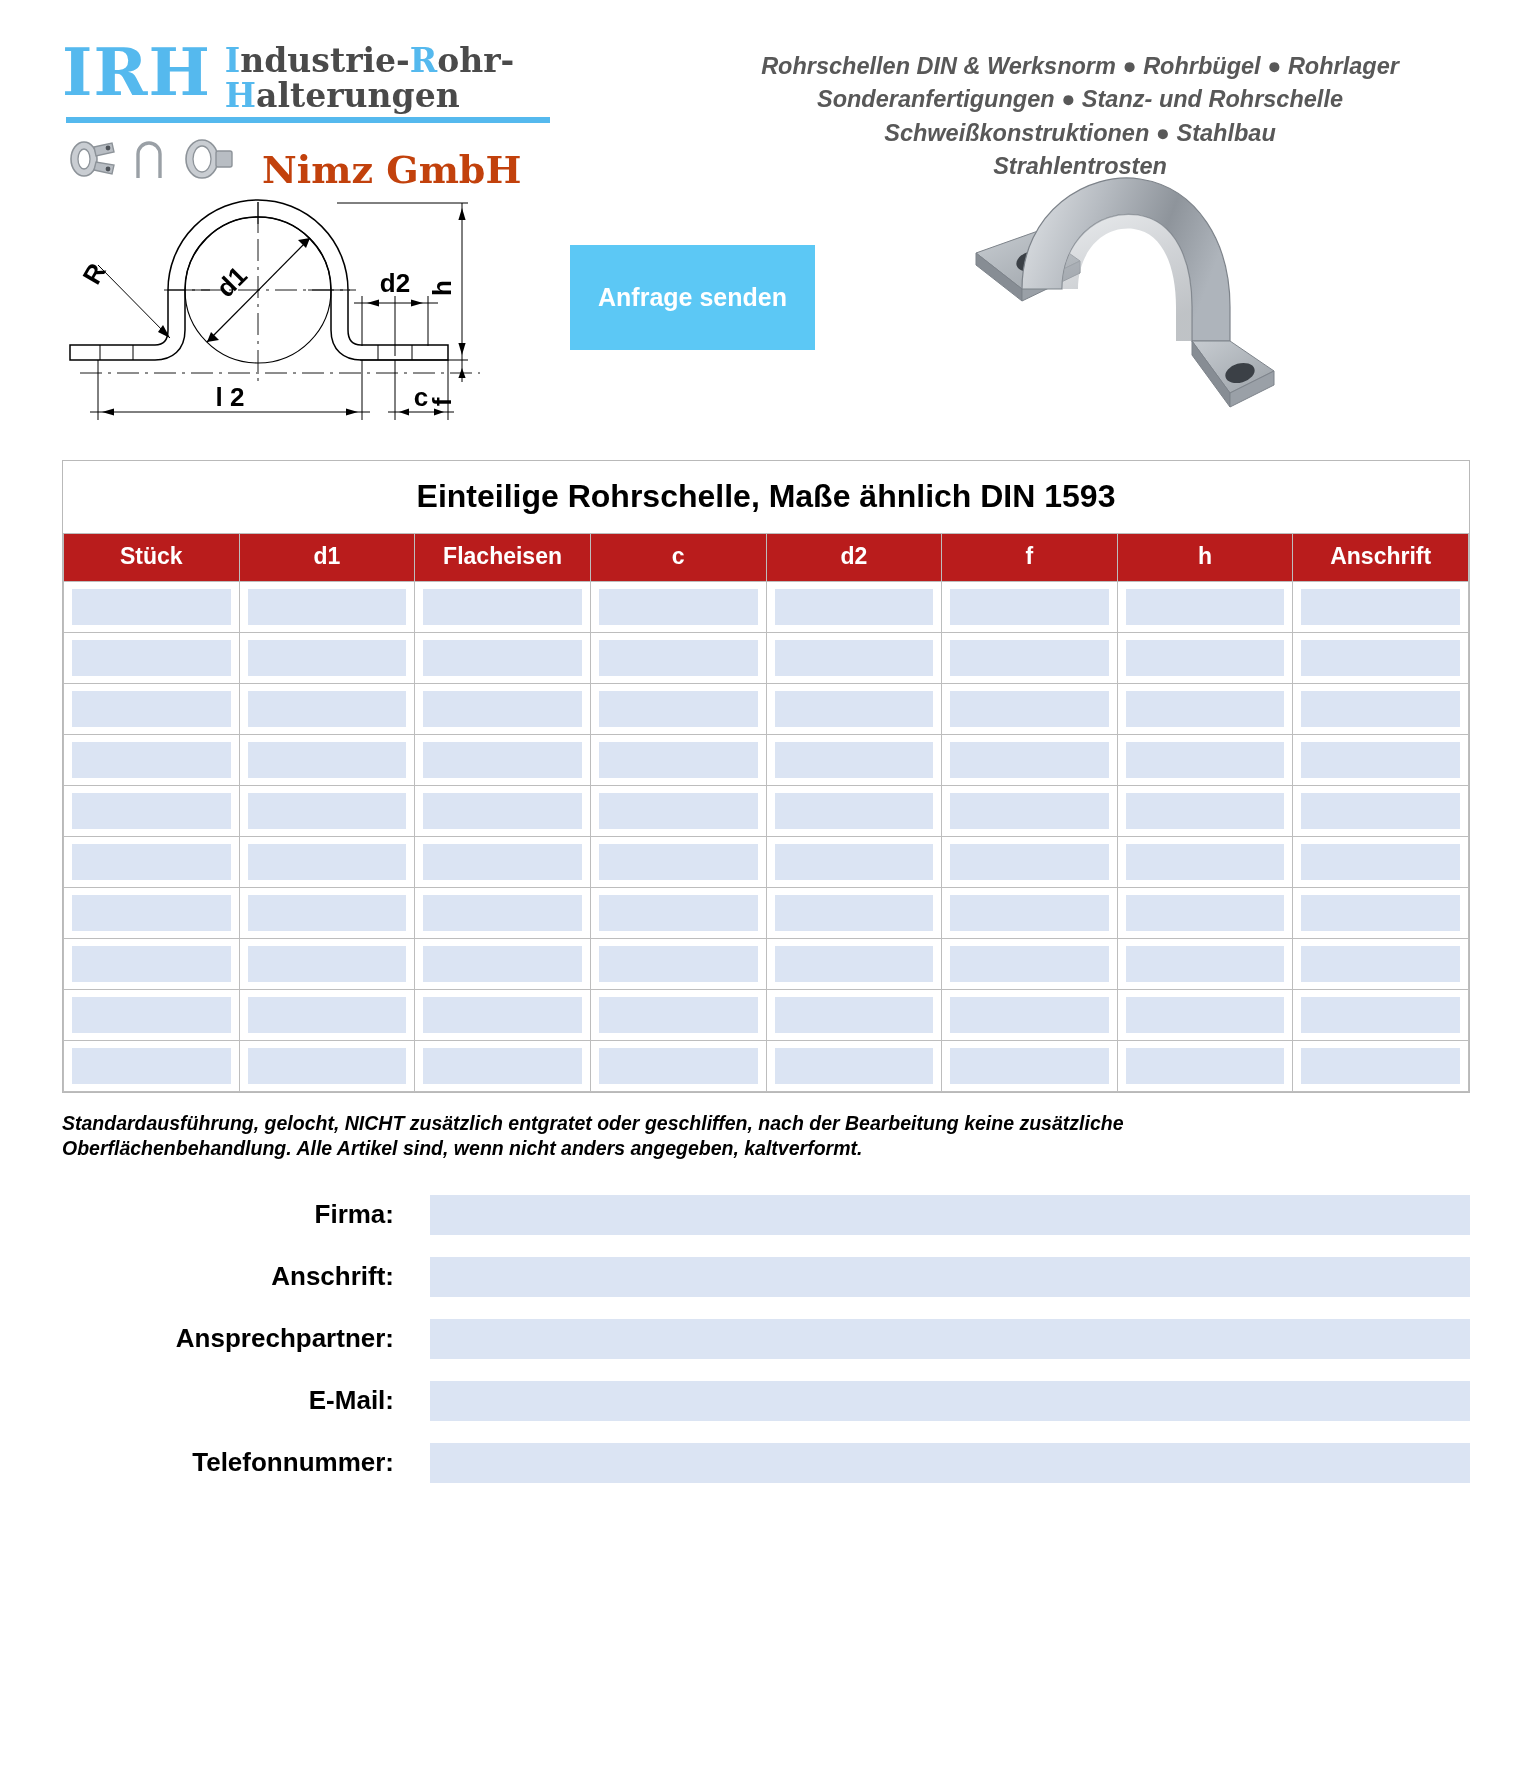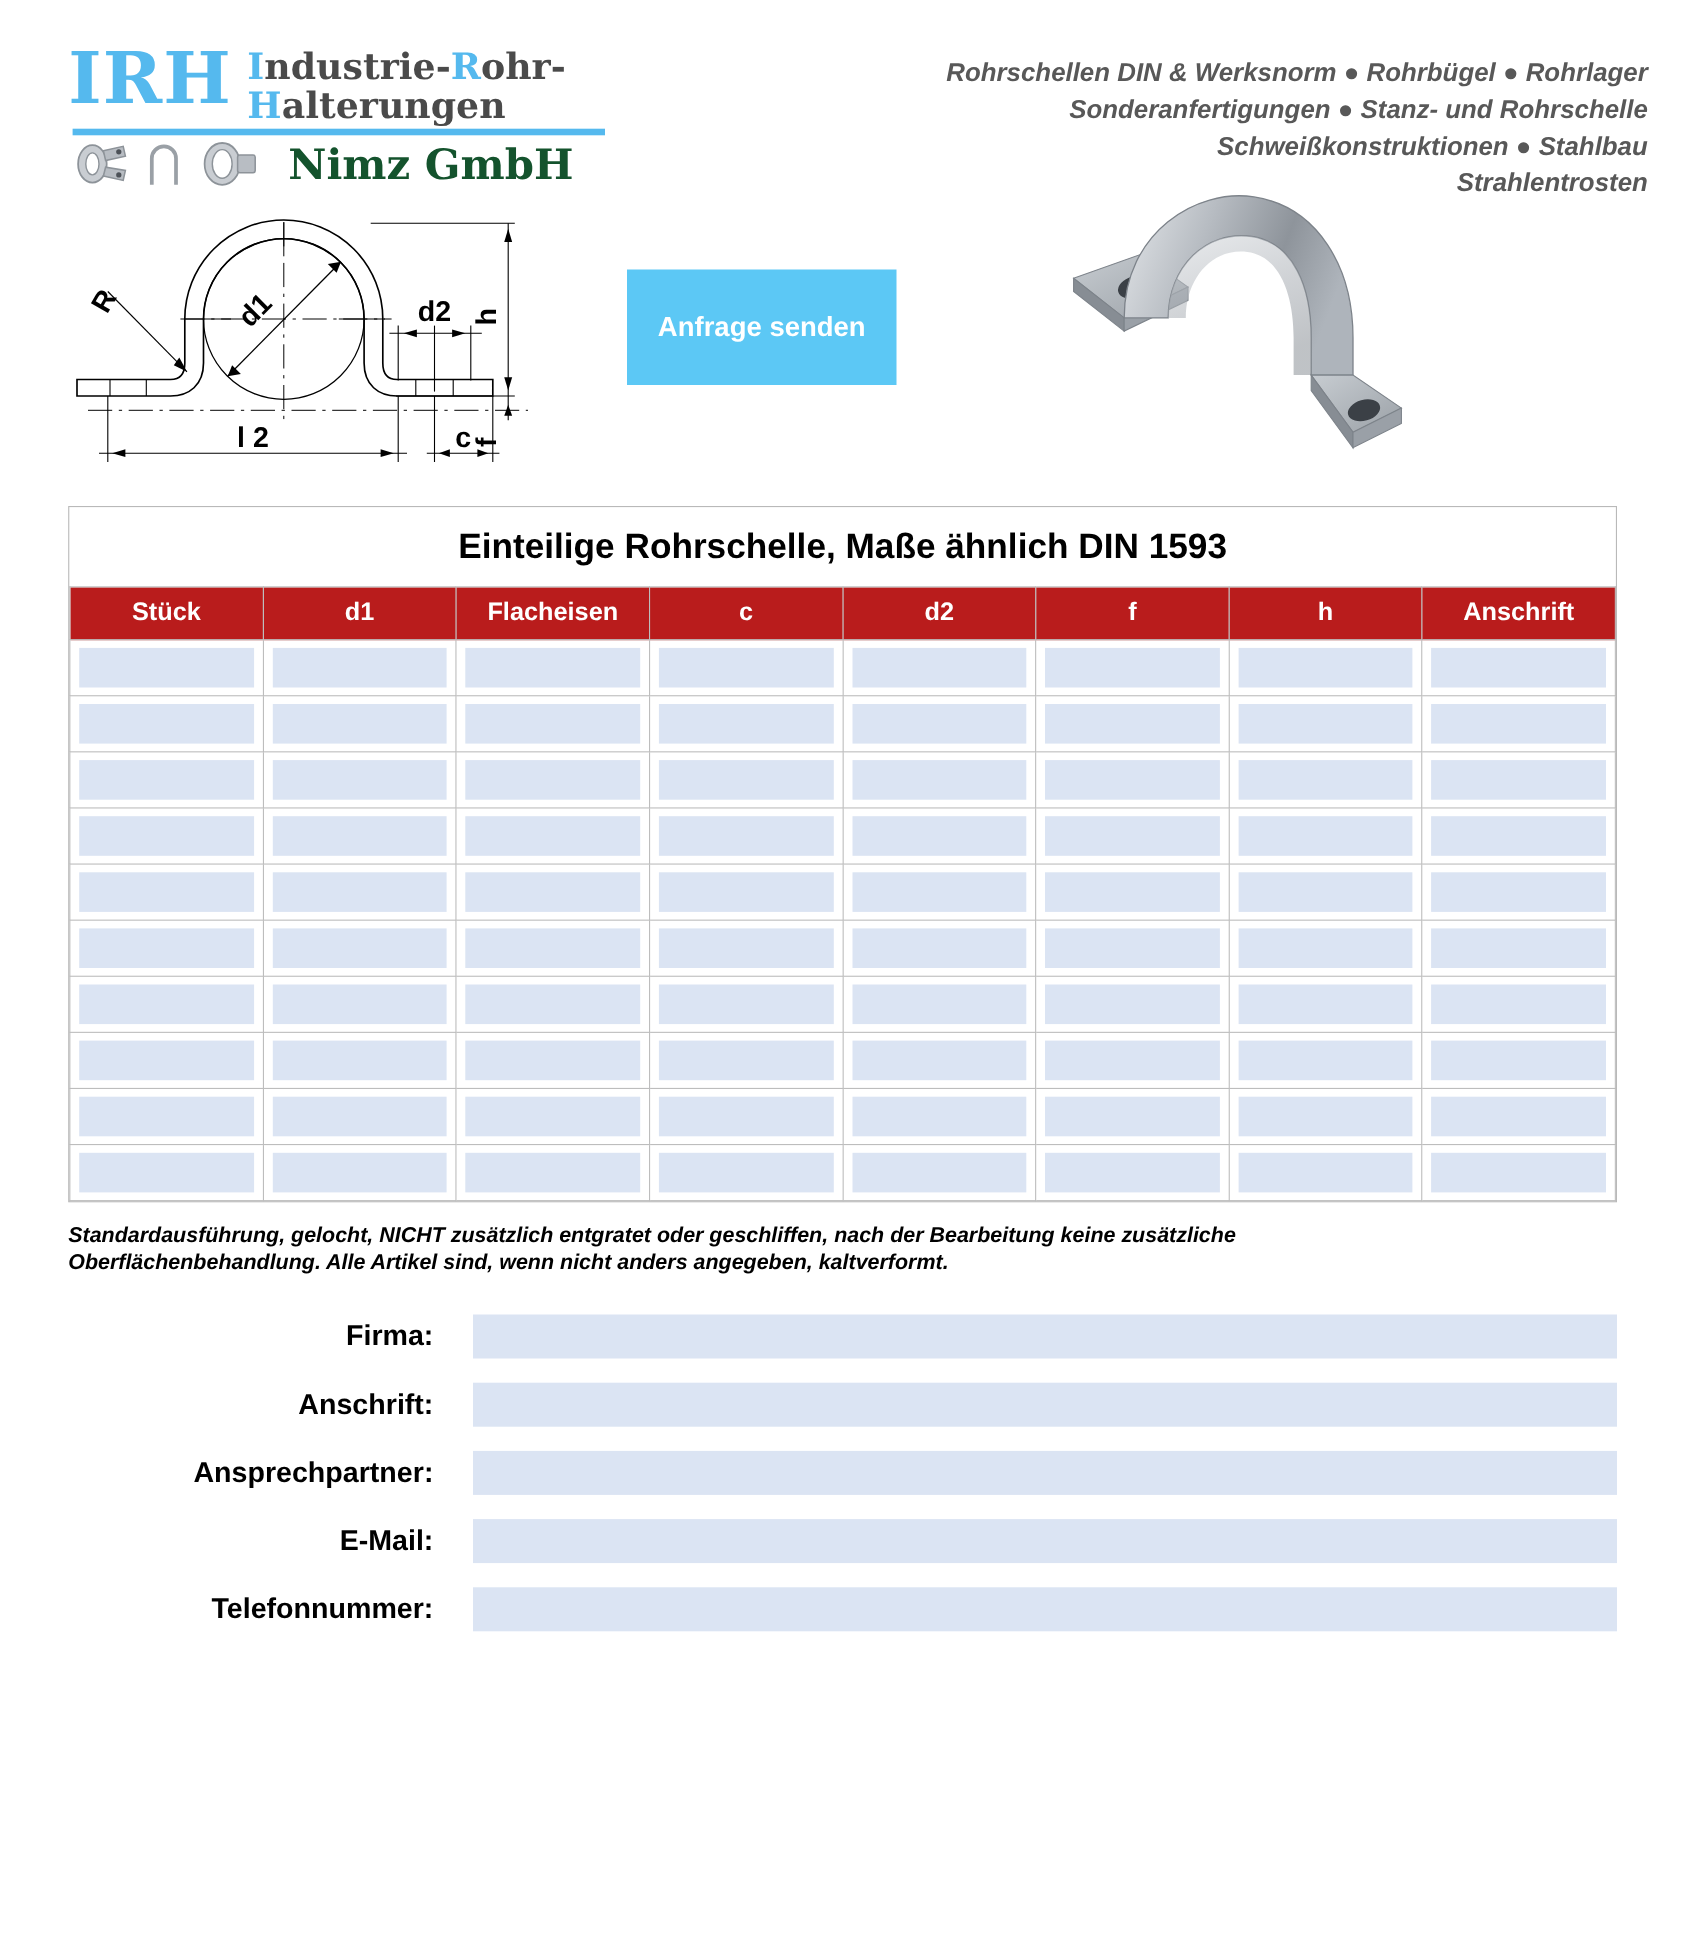--- a/index.html
+++ b/index.html
@@ -59,27 +59,28 @@
   .logo-bottom-row {
     display: flex;
     align-items: center;
     margin-left: 4px;
   }
   .logo-icons { display: flex; align-items: center; gap: 14px; }
   .logo-company {
     font-family: "DejaVu Serif", serif;
     font-weight: bold;
     font-size: 38px;
-    color: #14532d;
+    color: #c2410c;
     margin-left: 24px;
     white-space: nowrap;
+    margin-top: 20px;
   }
   .header-tagline {
     flex: 1;
-    text-align: right;
+    text-align: center;
     font-family: "Liberation Sans", sans-serif;
     font-style: italic;
     font-weight: bold;
     font-size: 23.5px;
     line-height: 1.42;
     color: #585858;
     padding-top: 8px;
     padding-right: 6px;
     white-space: nowrap;
   }

